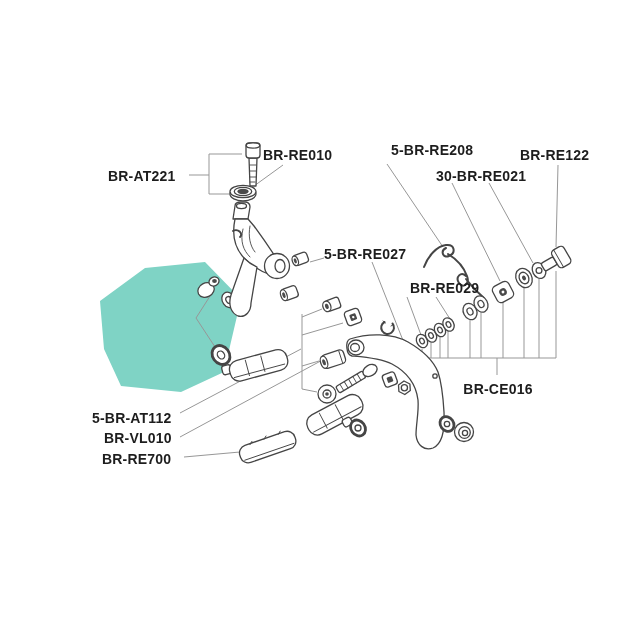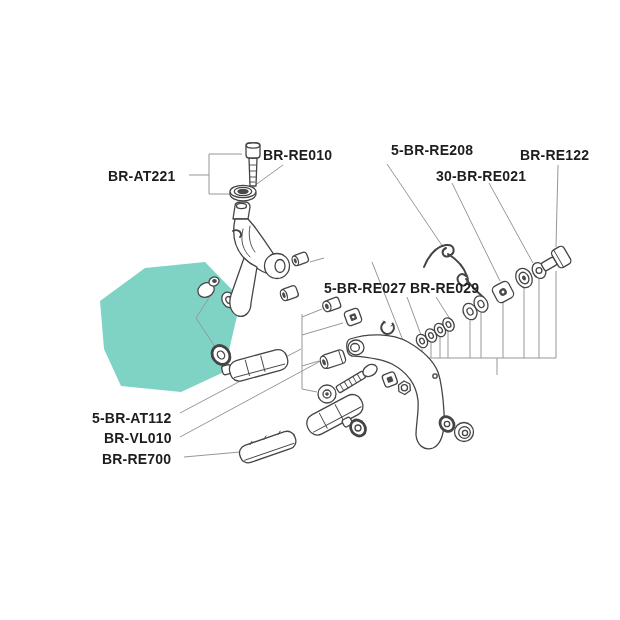--- a/index.html
+++ b/index.html
@@ -7,21 +7,21 @@
           font-family:"Liberation Sans", sans-serif;border-radius:21px;}
   #art{position:absolute;left:0;top:0;}
   .lbl{position:absolute;font-size:14px;font-weight:600;color:#1d1d1d;
        letter-spacing:.2px;white-space:nowrap;line-height:17px;}
   .lbl .sub{font-weight:600;}
   #lbl-re010{left:263px;top:147px;}
   #lbl-re208{left:345px;top:142px;margin-left:46px;}
   #lbl-re122{left:520px;top:147px;}
   #lbl-at221{left:108px;top:168px;}
   #lbl-re021{left:436px;top:168px;}
-  #lbl-re027{left:324px;top:246px;margin-top:34px;}
+  #lbl-re027{left:324px;top:246px;}
   #lbl-re029{left:402px;top:280px;padding-left:8px;}
   #lbl-ce041{left:112px;top:309px;}
   #lbl-at112{left:92px;top:410px;}
   #lbl-vl010{left:104px;top:430px;}
   #lbl-re700{left:102px;top:451px;}
   #lbl-ce016{left:450px;top:381px;width:96px;text-align:center;}
   
   svg .p{stroke:#454545;stroke-width:1.3;fill:none;stroke-linejoin:round;stroke-linecap:round;}
   svg .fw{fill:#ffffff;}
   svg .fd{fill:#4a4a4a;stroke:none;}
@@ -253,15 +253,16 @@
   <div class="lbl" id="lbl-re208">5-BR-RE208</div>
   <div class="lbl" id="lbl-re122">BR-RE122</div>
   <div class="lbl" id="lbl-at221">BR-AT221</div>
   <div class="lbl" id="lbl-re021">30-BR-RE021</div>
   <div class="lbl" id="lbl-re027">5-BR-RE027</div>
   <div class="lbl" id="lbl-re029">BR-RE029</div>
   <div class="lbl" id="lbl-at112">5-BR-AT112</div>
   <div class="lbl" id="lbl-vl010">BR-VL010</div>
   <div class="lbl" id="lbl-re700">BR-RE700</div>
   <div class="lbl" id="lbl-ce016">
+    <div>BR-CE016</div>
   </div>
 
 </div>
 
 </body></html>

